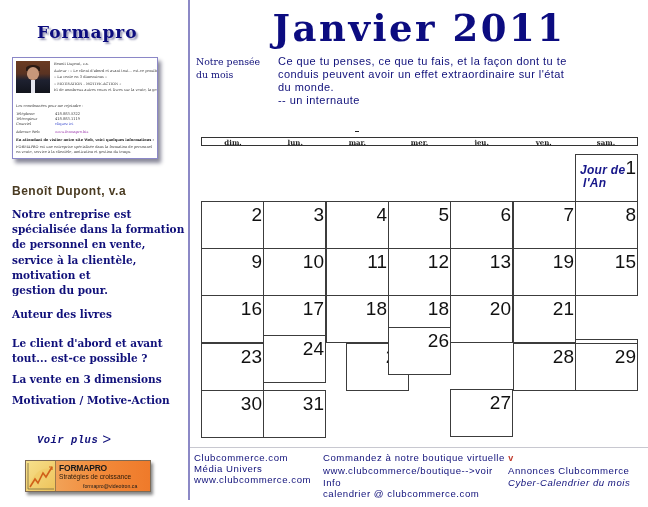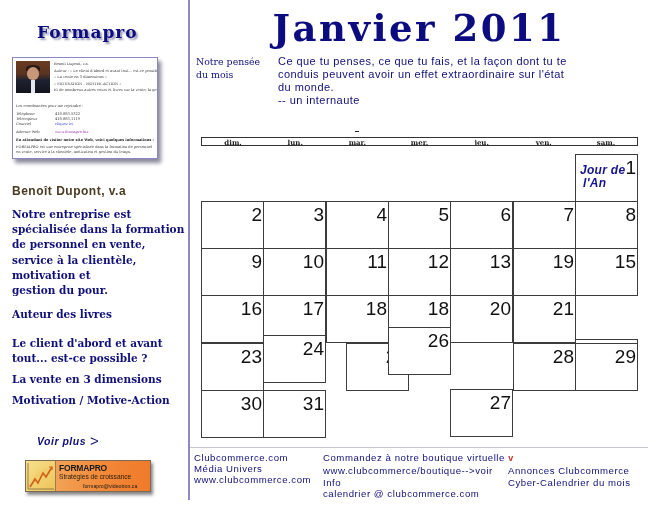--- a/index.html
+++ b/index.html
@@ -28,21 +28,21 @@
   .card .link { color:#3344cc; }
   .card .link2 { color:#9933aa; }
   .card .bold { font-weight:bold; color:#111; }
 
   .owner { position:absolute; left:12px; top:184px; font-family:"Liberation Sans", sans-serif; font-weight:bold;
            font-size:12px; letter-spacing:0.5px; color:#4a3b22; }
   .blurb { position:absolute; left:12px; top:207px; width:175px; font-family:"DejaVu Serif", serif; font-weight:bold;
            font-size:10.5px; line-height:15.2px; color:#10107a; }
   .side-link { position:absolute; left:12px; font-family:"DejaVu Serif", serif; font-weight:bold;
                font-size:10.5px; line-height:15.2px; color:#10107a; text-decoration:none; cursor:pointer; }
-  .voir { position:absolute; left:37px; top:432px; font-family:Liberation Sans, sans-serif; font-style:italic; font-weight:bold;
+  .voir { position:absolute; left:37px; top:432px; font-family:Liberation Mono, monospace; font-style:italic; font-weight:bold;
           font-size:10.5px; color:#10107a; letter-spacing:0.5px; cursor:pointer; }
   .voir .gt { font-style:normal; font-weight:normal; font-size:15px; margin-left:4px; vertical-align:-1px; }
   .banner { position:absolute; left:25px; top:460px; width:126px; height:32px; border:1px solid #7d6a55;
             box-shadow:2px 3px 3px #888; background:linear-gradient(90deg,#f1b26b 0%,#f28a3a 60%,#ef7a2a 100%);
             overflow:hidden; cursor:pointer; }
   .banner .graph { position:absolute; left:0; top:0; width:30px; height:30px;
                    background:linear-gradient(135deg,#f6e08c 0%,#eec35a 100%); border-right:1px solid #a07a4a; }
   .banner .graph svg { position:absolute; left:0; top:0; }
   .banner .b1 { position:absolute; left:33px; top:2px; font-family:"Liberation Sans", sans-serif; font-weight:bold;
                 font-size:8.5px; color:#1a1a1a; letter-spacing:-0.2px; }
@@ -302,18 +302,18 @@
 </div>
 <div class="footer" style="left:323px; top:465px;">
   <a>www.clubcommerce/boutique--&gt;voir</a>
 </div>
 <div class="footer" style="left:508px; top:465px;">
   <a>Annonces Clubcommerce</a>
 </div>
 <div class="footer" style="left:323px; top:477px;">
   <span>Info</span>
 </div>
-<div class="footer" style="left:508px; top:477px;">
+<div class="footer" style="left:508px; top:477px;font-style:italic;">
   <a>Cyber-Calendrier du mois</a>
 </div>
 <div class="footer" style="left:323px; top:488px;">
   <a>calendrier @ clubcommerce.com</a>
 </div>
 
 </body></html>

